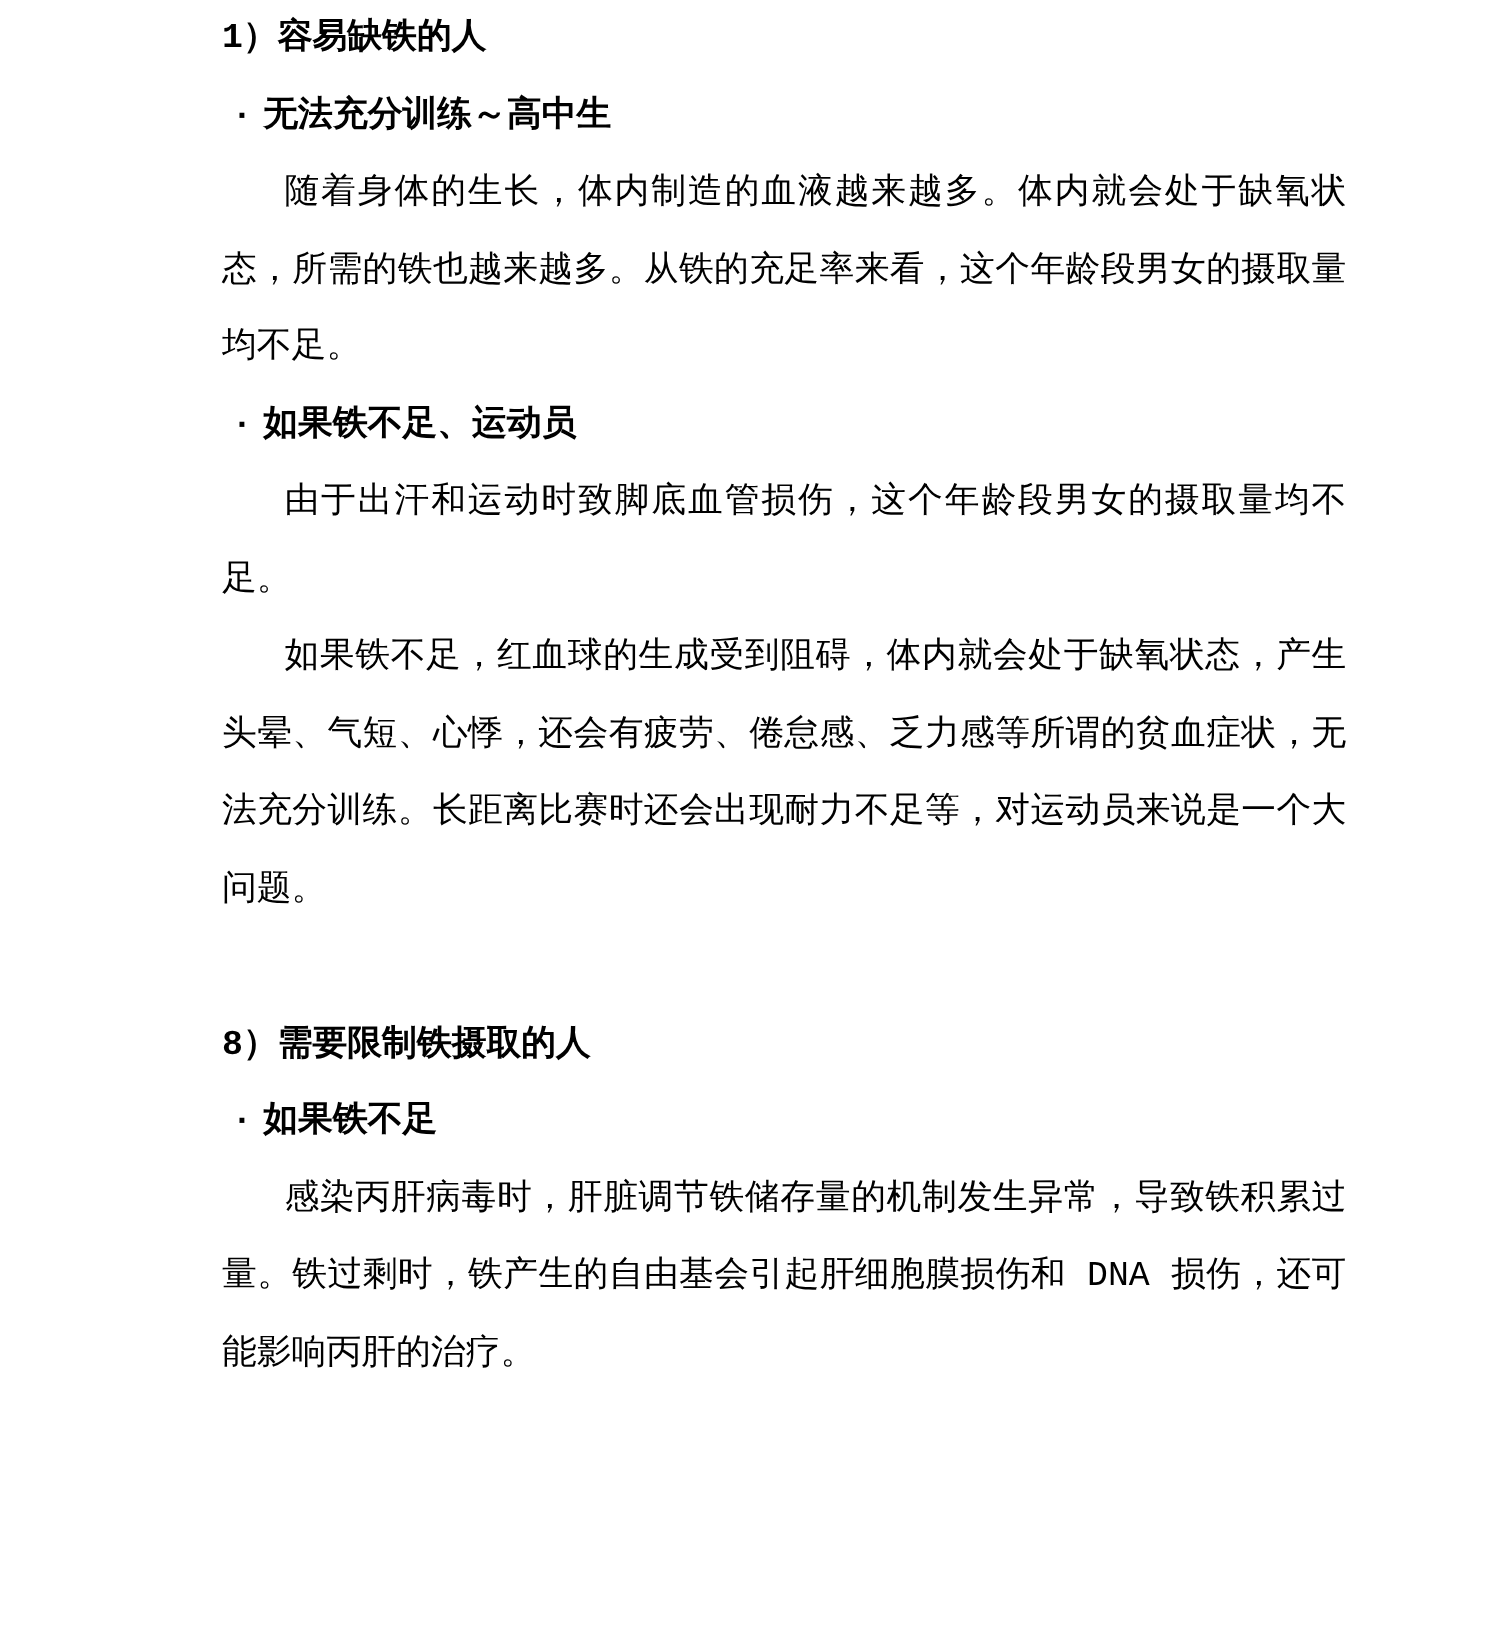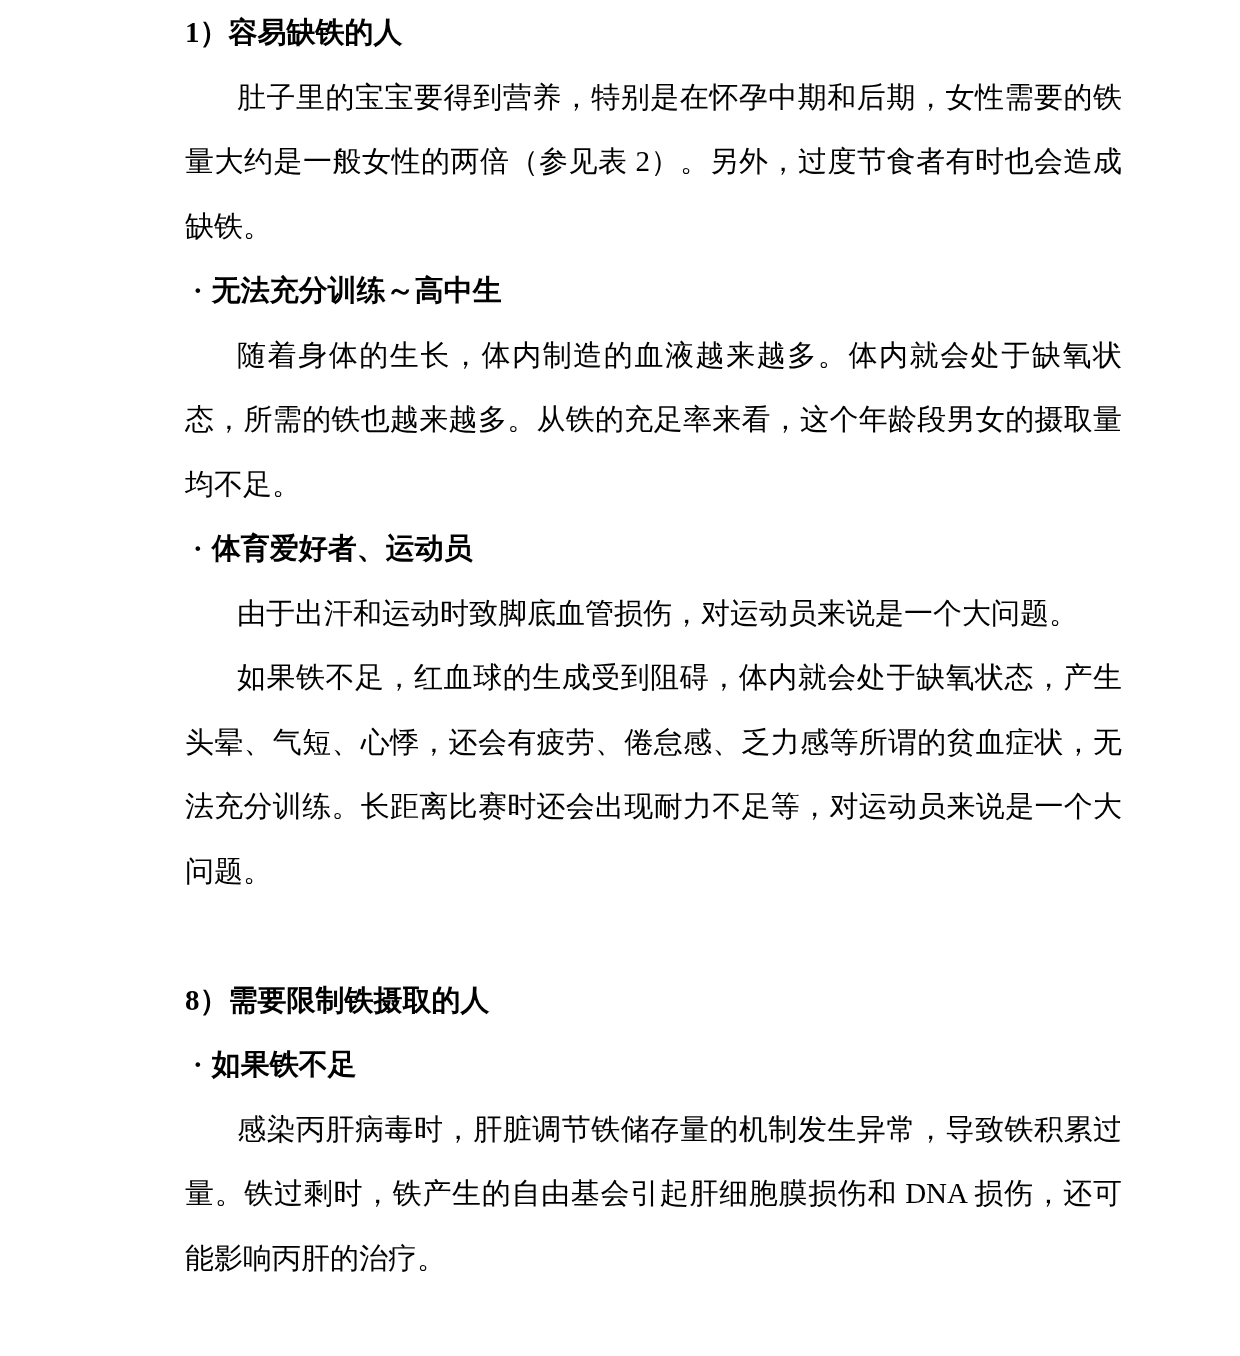--- a/index.html
+++ b/index.html
@@ -14,20 +14,21 @@
     font-family: "Liberation Serif", serif;
     overflow: hidden;
   }
   .doc {
     box-sizing: border-box;
     width: 1240px;
     height: 1356px;
     padding: 0 118px 0 185px;
     font-size: 29px;
     line-height: 64.5px;
+    font-family: Liberation Mono, monospace;
   }
   .sec-heading {
     margin: 0;
     font-size: 29px;
     font-weight: bold;
     line-height: 64.5px;
   }
   .item-head {
     padding-left: 8px;
     font-weight: bold;
@@ -48,31 +49,30 @@
   }
 </style>
 </head>
 <body>
 
 <div class="doc">
 
   <section>
     <h2 class="sec-heading">1）容易缺铁的人</h2>
 
-    <p>肚子里的宝宝要得到营养，特别是在怀孕中期和后期，女性需要的铁量大约是一般女性的两倍（参见表 2）。另外，过度节食者有时也会造成缺铁。</p>
 
     <div class="item-head">
       <span class="bullet">·</span><span>无法充分训练～高中生</span>
     </div>
     <p>随着身体的生长，体内制造的血液越来越多。体内就会处于缺氧状态，所需的铁也越来越多。从铁的充足率来看，这个年龄段男女的摄取量均不足。</p>
 
     <div class="item-head">
-      <span class="bullet">·</span><span>体育爱好者、运动员</span>
+      <span class="bullet">·</span><span>如果铁不足、运动员</span>
     </div>
-    <p>由于出汗和运动时致脚底血管损伤，对运动员来说是一个大问题。</p>
+    <p>由于出汗和运动时致脚底血管损伤，这个年龄段男女的摄取量均不足。</p>
     <p>如果铁不足，红血球的生成受到阻碍，体内就会处于缺氧状态，产生头晕、气短、心悸，还会有疲劳、倦怠感、乏力感等所谓的贫血症状，无法充分训练。长距离比赛时还会出现耐力不足等，对运动员来说是一个大问题。</p>
   </section>
 
   <div class="blank-line"></div>
 
   <section>
     <h2 class="sec-heading">8）需要限制铁摄取的人</h2>
 
     <div class="item-head">
       <span class="bullet">·</span><span>如果铁不足</span>

